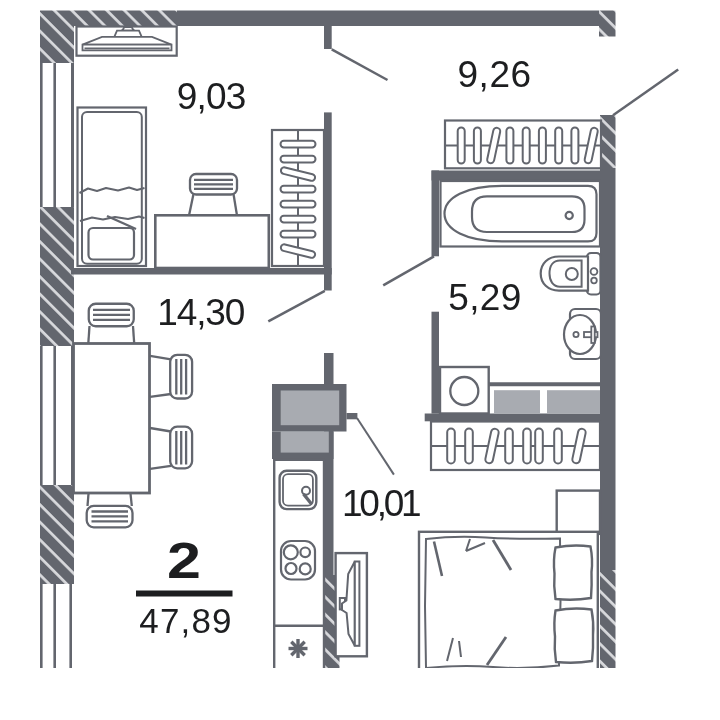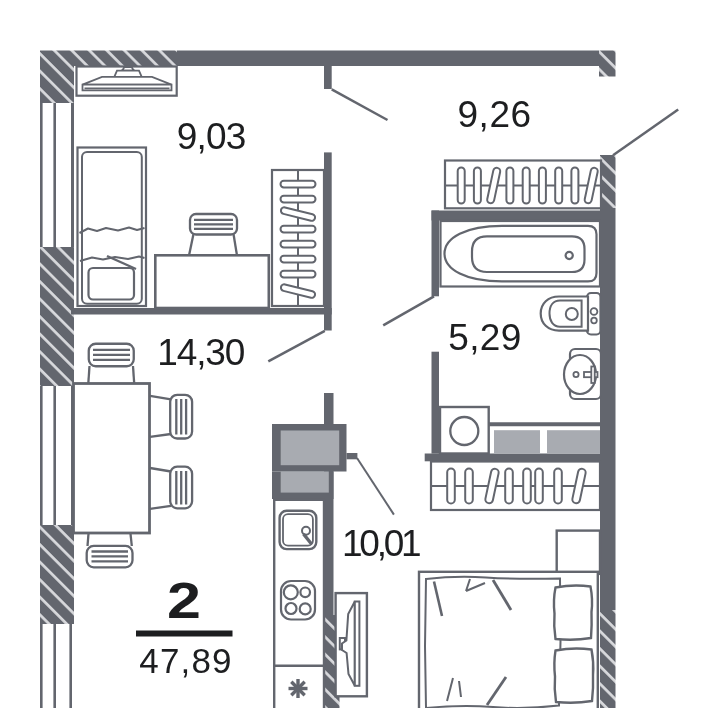--- a/index.html
+++ b/index.html
@@ -1,16 +1,16 @@
 <!DOCTYPE html>
 <html><head>
 <meta charset="utf-8">
 <style>
 html,body{margin:0;padding:0;background:#ffffff;}
-#plan{width:720px;height:668px;position:relative;font-family:"Liberation Sans", sans-serif;margin-top:40px;}
+#plan{width:720px;height:668px;position:relative;font-family:"Liberation Sans", sans-serif;}
 text{font-family:"Liberation Sans", sans-serif;fill:#1d1e20;}
 </style>
 </head>
 <body>
 <div id="plan">
 <svg width="720" height="720" viewBox="0 0 720 720">
 <defs>
 <pattern id="hz" patternUnits="userSpaceOnUse" width="12.4" height="12.4" patternTransform="rotate(45)">
 <rect width="12.4" height="12.4" fill="#63666e"></rect>
 <rect x="0" y="4.8" width="12.4" height="2.7" fill="#d9dadd"></rect>

